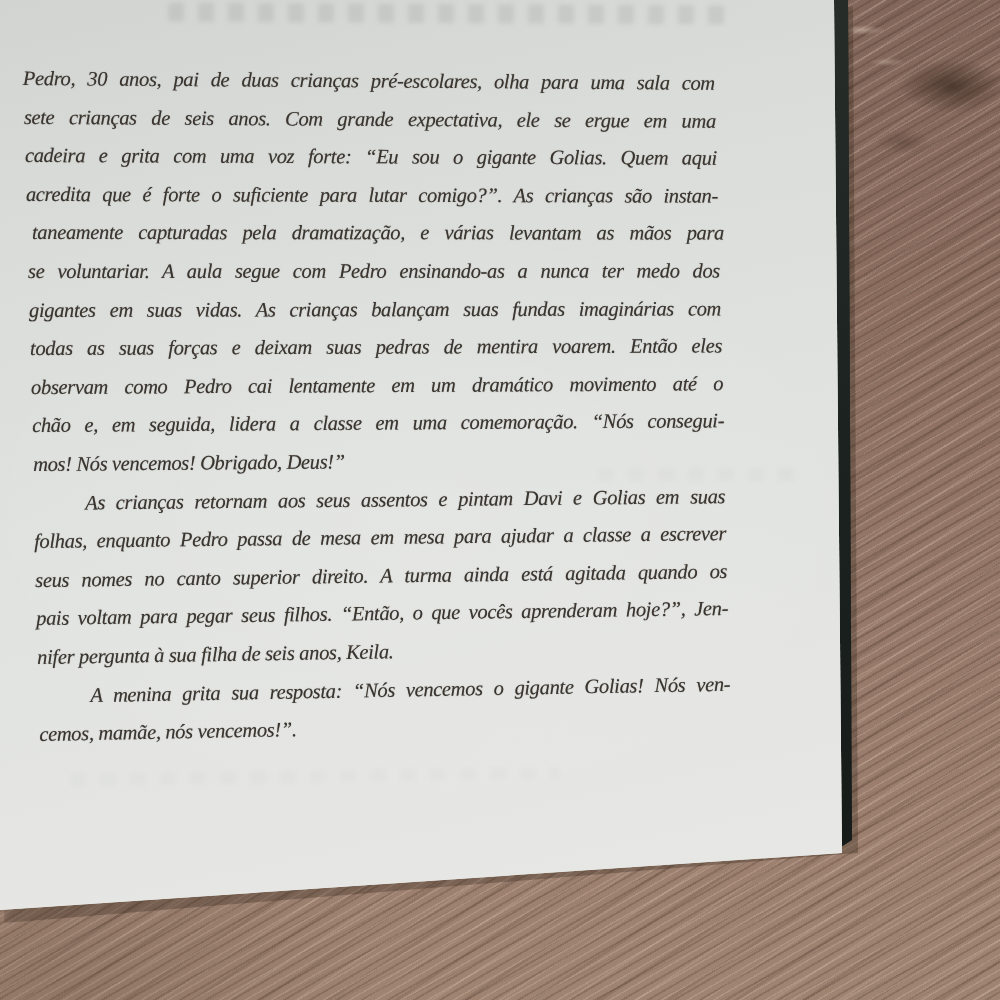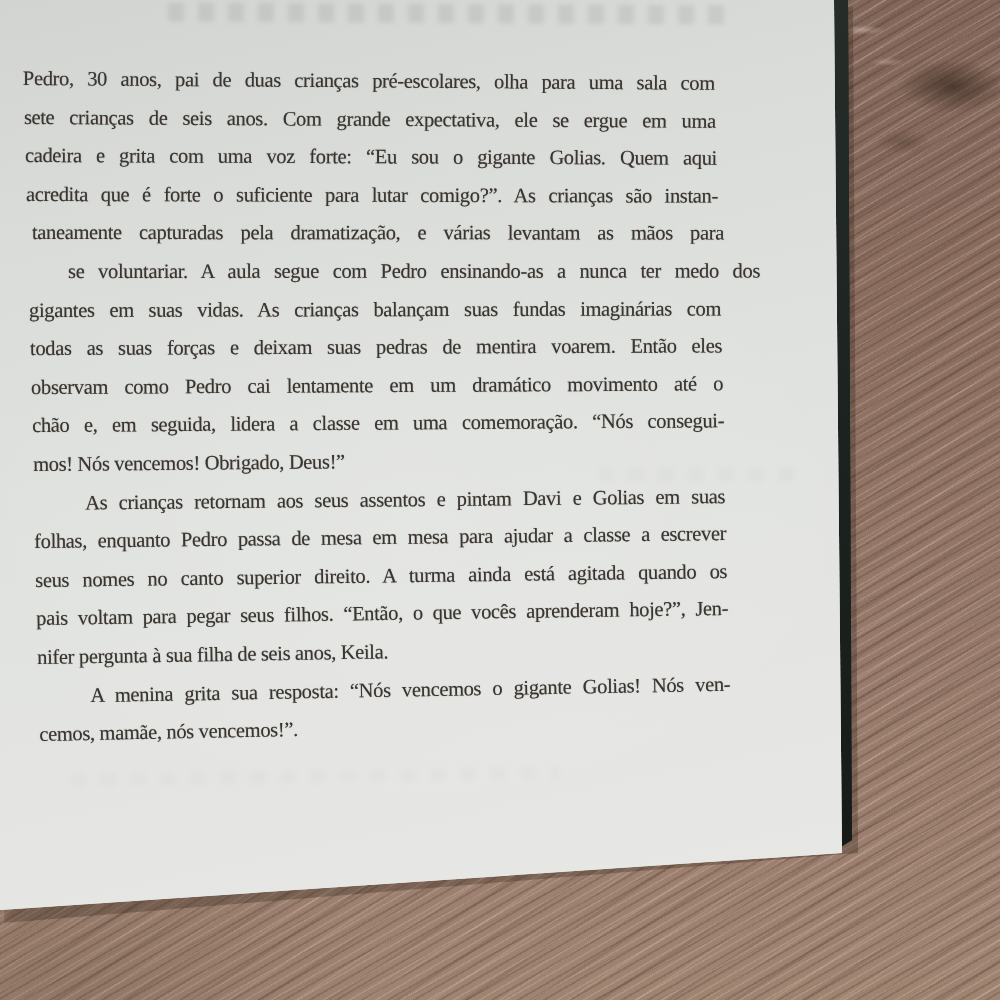--- a/index.html
+++ b/index.html
@@ -52,21 +52,21 @@
   .ghost{
     position:absolute;
     background:repeating-linear-gradient(90deg, rgba(106,110,106,0.55) 0 16px, rgba(0,0,0,0) 16px 30px);
     filter:blur(2.5px);
     border-radius:4px;
   }
   #ghost-top{left:168px;top:4px;width:566px;height:19px;opacity:0.26;transform:rotate(0.3deg);}
   #ghost-mid{left:598px;top:468px;width:205px;height:13px;opacity:0.06;}
   #ghost-bottom{left:70px;top:770px;width:490px;height:13px;opacity:0.05;transform:rotate(-0.8deg);}
   
-  #text-block{position:absolute;left:0;top:0;width:804px;height:1000px;}
+  #text-block{position:absolute;left:0;top:0;width:804px;height:1000px;font-style:italic;}
   .line{
     position:absolute;
     width:692px;
     box-sizing:border-box;
     font-size:20.5px;
     letter-spacing:-0.35px;
     line-height:30px;
     color:#3a352f;
     text-shadow:0 0 1px rgba(56,51,45,0.55);
     text-align:justify;
@@ -87,21 +87,21 @@
   <div id="page">
     <div id="ghost-top" class="ghost"></div>
     <div id="ghost-mid" class="ghost"></div>
     <div id="ghost-bottom" class="ghost"></div>
     <div id="text-block">
         <div class="line" style="top: 63px; left: 23px; transform: rotate(0.4deg);">Pedro, 30 anos, pai de duas crianças pré-escolares, olha para uma sala com</div>
         <div class="line" style="top: 101.6px; left: 23.95px; transform: rotate(0.311765deg);">sete crianças de seis anos. Com grande expectativa, ele se ergue em uma</div>
         <div class="line" style="top: 140.2px; left: 24.9px; transform: rotate(0.223529deg);">cadeira e grita com uma voz forte: “Eu sou o gigante Golias. Quem aqui</div>
         <div class="line" style="top: 178.8px; left: 25.85px; transform: rotate(0.135294deg);">acredita que é forte o suficiente para lutar comigo?”. As crianças são instan-</div>
         <div class="line" style="top: 217.4px; left: 32px; transform: rotate(0.0470588deg);">taneamente capturadas pela dramatização, e várias levantam as mãos para</div>
-        <div class="line" style="top: 256px; left: 27.75px; transform: rotate(-0.0411764deg); margin-left: 40px;">se voluntariar. A aula segue com Pedro ensinando-as a nunca ter medo dos</div>
+        <div class="line" style="top: 256px; left: 27.75px; transform: rotate(-0.0411764deg);">se voluntariar. A aula segue com Pedro ensinando-as a nunca ter medo dos</div>
         <div class="line" style="top: 294.6px; left: 28.7px; transform: rotate(-0.129412deg);">gigantes em suas vidas. As crianças balançam suas fundas imaginárias com</div>
         <div class="line" style="top: 333.2px; left: 29.65px; transform: rotate(-0.217647deg);">todas as suas forças e deixam suas pedras de mentira voarem. Então eles</div>
         <div class="line" style="top: 371.8px; left: 30.6px; transform: rotate(-0.305882deg);">observam como Pedro cai lentamente em um dramático movimento até o</div>
         <div class="line" style="top: 410.4px; left: 31.55px; transform: rotate(-0.394118deg);">chão e, em seguida, lidera a classe em uma comemoração. “Nós consegui-</div>
         <div class="line last" style="top: 449px; left: 32.5px; transform: rotate(-0.482353deg);">mos! Nós vencemos! Obrigado, Deus!”</div>
         <div class="line indent" style="top: 487.6px; left: 33.45px; transform: rotate(-0.570588deg);">As crianças retornam aos seus assentos e pintam Davi e Golias em suas</div>
         <div class="line" style="top: 526.2px; left: 34.4px; transform: rotate(-0.658824deg);">folhas, enquanto Pedro passa de mesa em mesa para ajudar a classe a escrever</div>
         <div class="line" style="top: 564.8px; left: 35.35px; transform: rotate(-0.747059deg);">seus nomes no canto superior direito. A turma ainda está agitada quando os</div>
         <div class="line" style="top: 603.4px; left: 36.3px; transform: rotate(-0.835294deg);">pais voltam para pegar seus filhos. “Então, o que vocês aprenderam hoje?”, Jen-</div>
         <div class="line last" style="top: 642px; left: 37.25px; transform: rotate(-0.923529deg);">nifer pergunta à sua filha de seis anos, Keila.</div>

